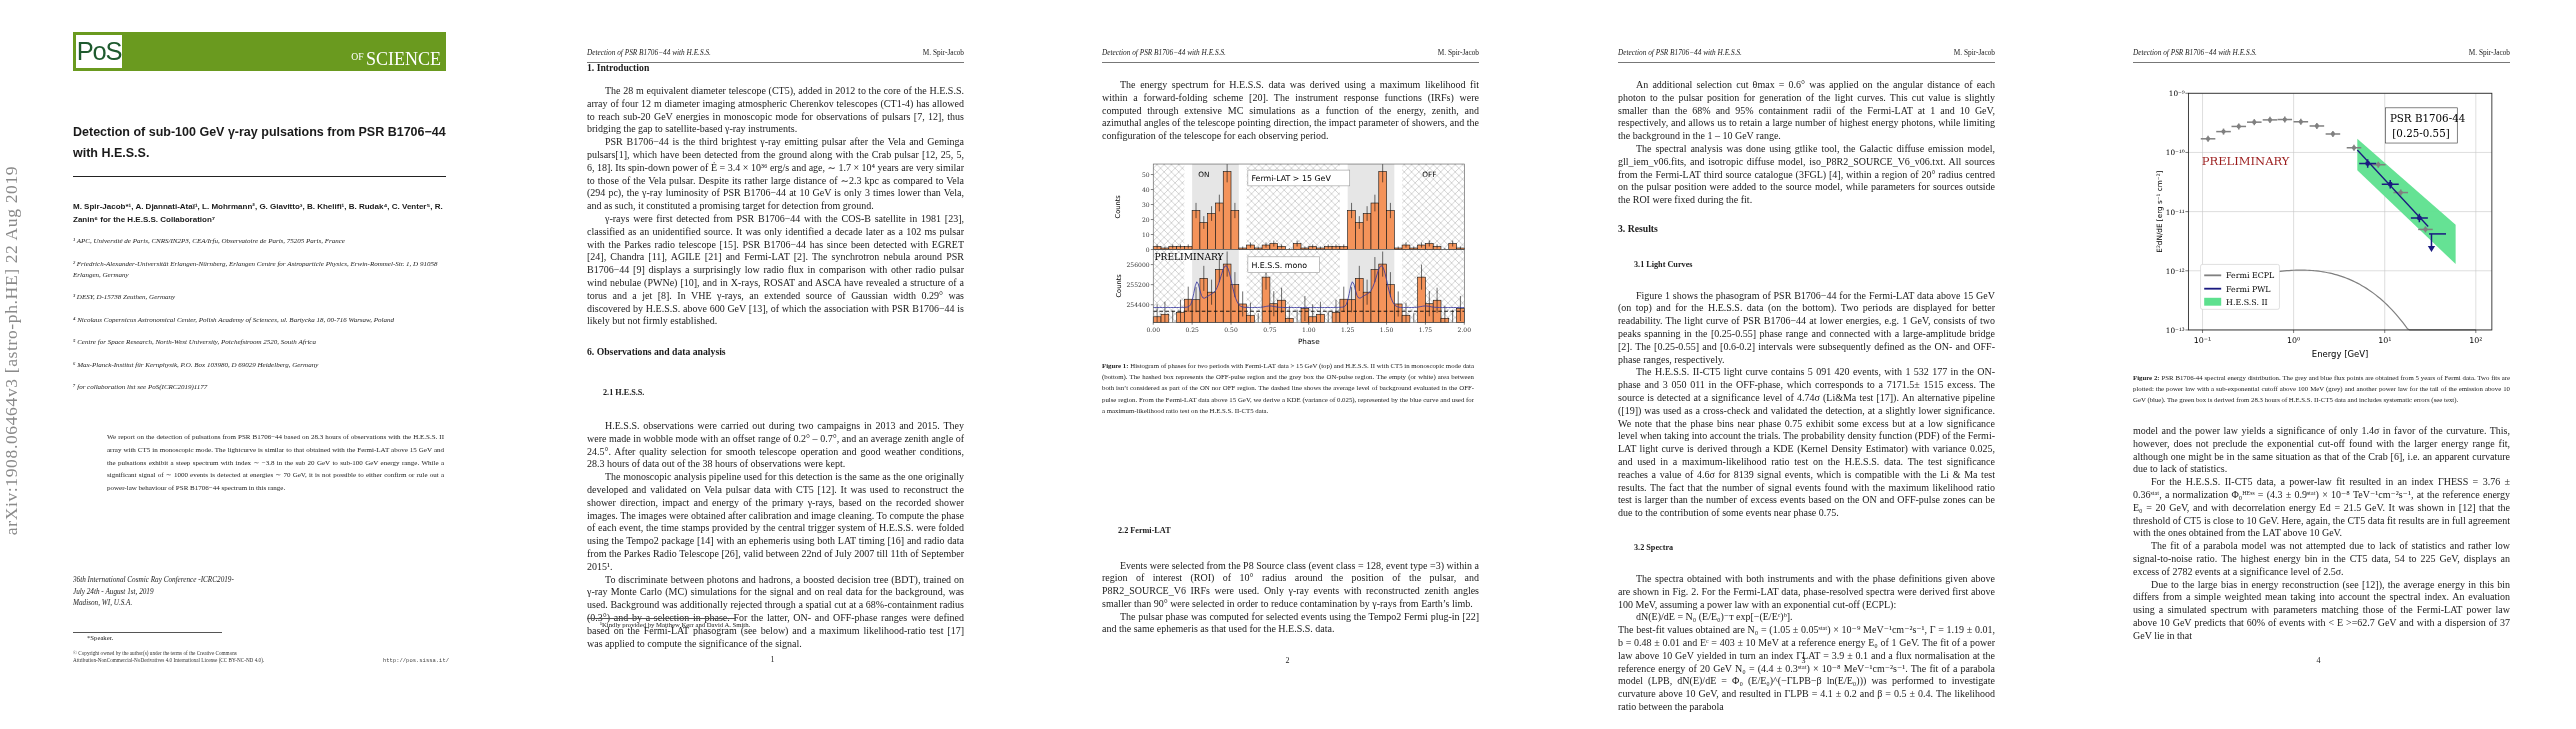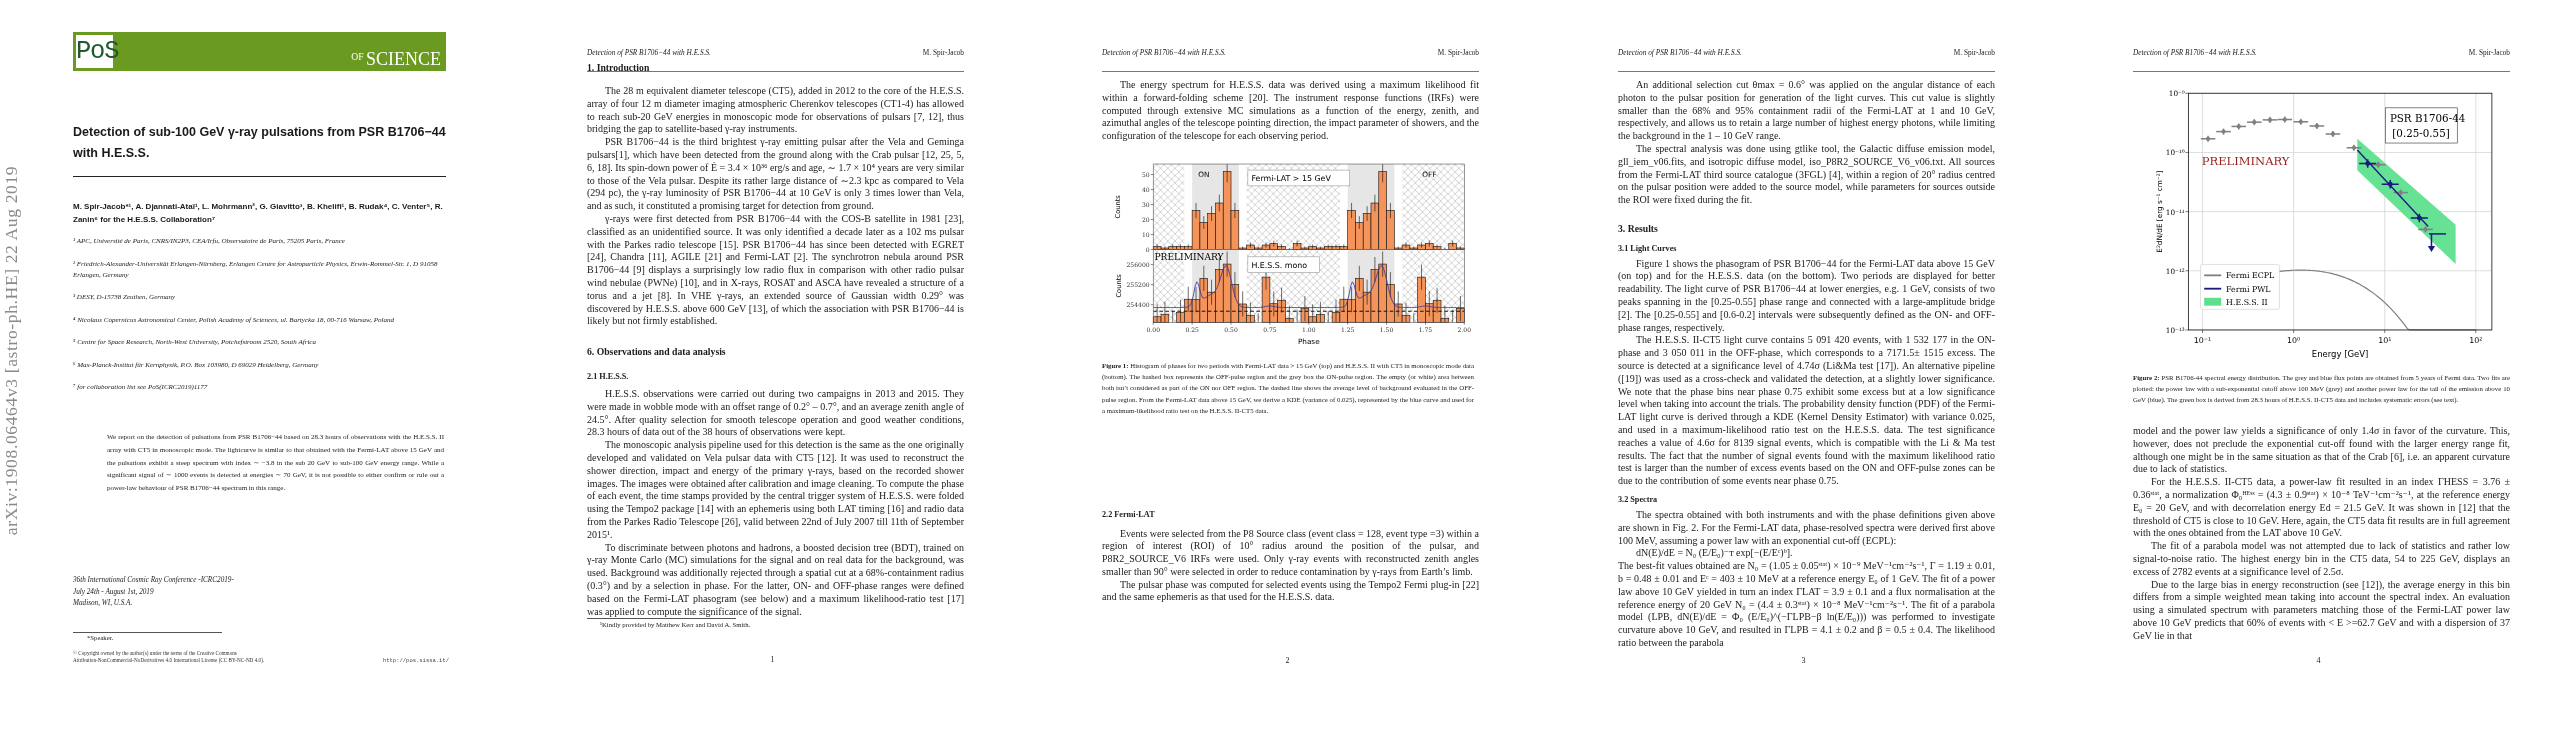--- a/index.html
+++ b/index.html
@@ -1,31 +1,31 @@
 <!DOCTYPE html>
 <html style="font-size:9.7px"><head>
 <meta charset="utf-8">
 <style>
   html,body{margin:0;padding:0;background:#ffffff;}
   body{width:2576px;height:729px;position:relative;overflow:hidden;font-family:"Liberation Serif","DejaVu Serif",serif;color:#1a1a1a;}
   .page{position:absolute;top:0;width:515px;height:729px;background:#fff;}
   .p1{left:0}.p2{left:515px}.p3{left:1030px}.p4{left:1546px}.p5{left:2061px}
   .inner{position:absolute;left:72px;width:377px;}
-  .runhead{position:absolute;left:72px;width:377px;top:46px;height:11px;border-bottom:0.6px solid #777;font-size:7.3px;display:flex;justify-content:space-between;align-items:flex-end;padding-bottom:14px;}
+  .runhead{position:absolute;left:72px;width:377px;top:46px;height:11px;border-bottom:0.6px solid #777;font-size:7.3px;display:flex;justify-content:space-between;align-items:flex-end;padding-bottom:5px;}
   .runhead .l{font-style:italic;}
   .pagenum{position:absolute;top:713px;left:0;width:515px;text-align:center;font-size:8px;}
   p.txt{margin:0;font-size:10px;line-height:12.8px;text-align:justify;text-indent:18px;}
   p.noind{text-indent:0;}
   h2.sec{font-size:9.7px;font-weight:bold;margin:0;}
-  h3.sub{font-size:8.2px;font-weight:bold;margin:0;}
+  h3.sub{font-size:8.2px;font-weight:bold;margin:16px;}
   .caption{font-size:6.8px;line-height:11.2px;text-align:justify;}
   .caption b{font-weight:bold;}
   
   .pos-logo{position:absolute;left:73px;top:32px;width:373px;height:39px;background:#6a9a1f;}
-  .pos-logo .box{position:absolute;left:3px;top:3px;width:37px;height:33px;background:#fff;color:#1e5a2e;font-size:25.5px;font-family:Liberation Mono, monospace;line-height:33px;text-align:center;letter-spacing:-1.2px;}
+  .pos-logo .box{position:absolute;left:3px;top:3px;width:46px;height:33px;background:#fff;color:#1e5a2e;font-size:25.5px;font-family:Liberation Sans, sans-serif;line-height:33px;text-align:center;letter-spacing:-1.2px;}
   .pos-logo .txt1{position:absolute;right:19px;top:3.6px;color:#fff;font-size:11.5px;letter-spacing:0.3px;margin-top:40px;}
   .pos-logo .txt2{position:absolute;right:4.9px;top:17px;color:#fff;font-size:18px;}
   .pos-logo .txt2 small{font-size:9.7px;vertical-align:4.9px;margin-right:2.4px;}
   .title{position:absolute;left:73px;top:122px;width:377px;font-family:"Liberation Sans","DejaVu Sans",sans-serif;font-weight:bold;font-size:12.5px;line-height:20.7px;}
   .title-rule{position:absolute;left:73px;top:176px;width:373px;border-top:1.2px solid #222;}
   .authors{position:absolute;left:73px;top:200px;width:377px;font-family:"Liberation Sans",sans-serif;font-weight:bold;font-size:8px;line-height:13.4px;}
   .affs{position:absolute;left:73px;top:236px;width:377px;font-style:italic;font-size:7px;}
   .affs div{margin-bottom:11.5px;line-height:11px;}
   .abstract{position:absolute;left:107px;top:431px;width:337px;font-size:7px;line-height:12.8px;text-align:justify;}
   .conf{position:absolute;left:73px;top:575px;font-style:italic;font-size:7.2px;line-height:11.5px;}

